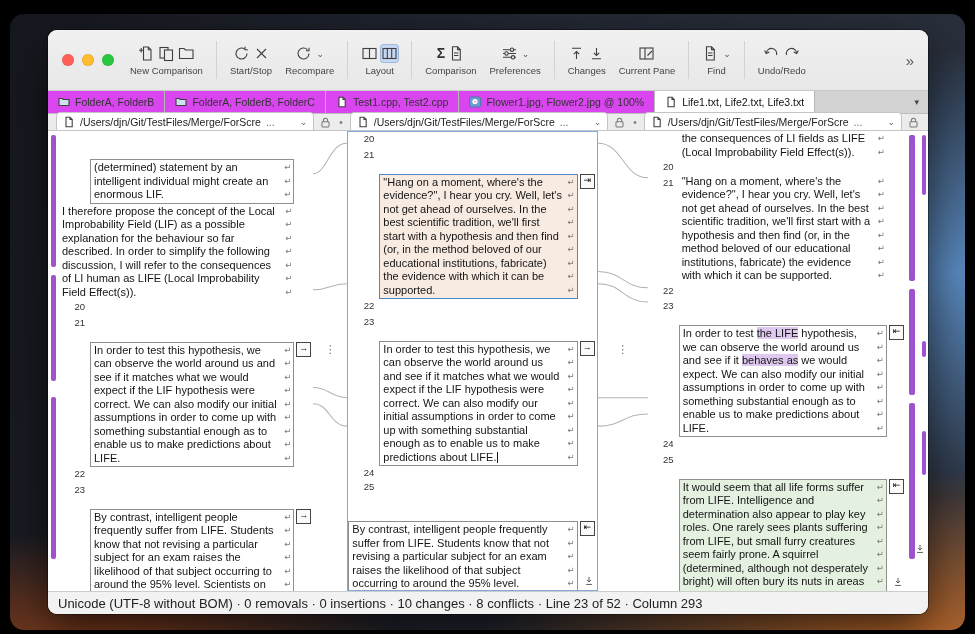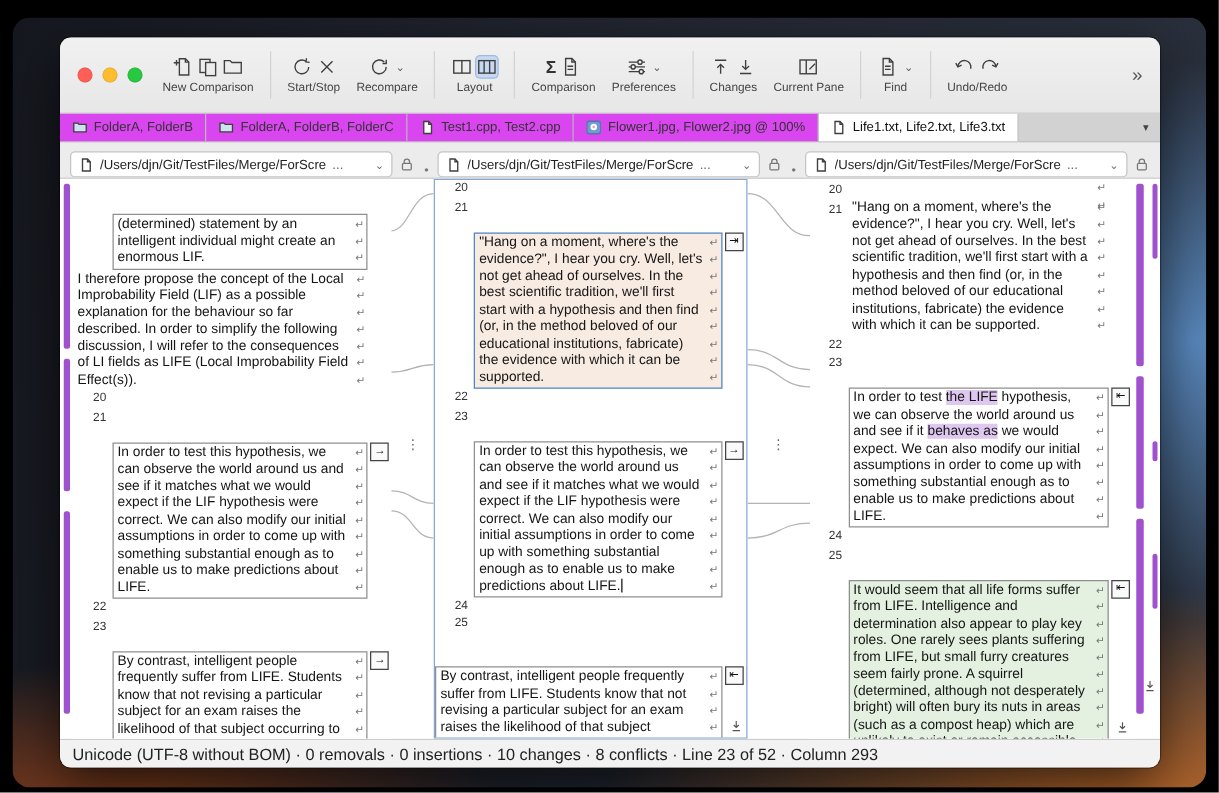--- a/index.html
+++ b/index.html
@@ -38,21 +38,21 @@
 
   
   .tabbar{height:22px;flex:none;background:#d2d2d2;display:flex;align-items:stretch;border-bottom:1px solid #bdbdbd;}
   .tab{display:flex;align-items:center;gap:5px;padding:0 10px;font-size:10.5px;color:#333;background:#d946ef;
     border-right:1px solid #b8b8b8;white-space:nowrap;cursor:default;}
   .tab .icon svg{width:12px;height:12px;}
   .tab.active{background:#fff;color:#111;}
   .tab-dd{margin-left:auto;display:flex;align-items:center;padding:0 9px;font-size:9px;color:#444;}
 
   
-  .pathrow{height:28px;flex:none;display:flex;align-items:flex-end;padding:0 8px;gap:7px;background:#ececec;}
+  .pathrow{height:16px;flex:none;display:flex;align-items:center;padding:0 8px;gap:7px;background:#ececec;}
   .path-group{flex:1;display:flex;align-items:center;gap:5px;min-width:0;}
   .path-field{flex:1;height:19px;background:#fff;border:1px solid #c4c4c4;border-radius:4px;display:flex;
     align-items:center;padding:0 6px;gap:5px;min-width:0;font-size:10.5px;color:#222;}
   .path-field .icon svg{width:12px;height:12px;flex:none;}
   .path-text{overflow:hidden;white-space:nowrap;}
   .path-ellipsis{color:#666;}
   .path-chev{color:#666;font-size:9px;margin-left:auto;}
   .path-lock{display:inline-flex;flex:none;}
   .path-lock svg{width:13px;height:13px;display:block;}
   .path-lock svg *{stroke:#777;fill:none;stroke-width:1.1px;}
@@ -405,21 +405,21 @@
                     <div class="mk">↵</div>
                     <div class="mk">↵</div>
                     <div class="mk">↵</div>
                   </div>
                 </div>
               </div>
             </div>
             <div class="seg-row block">
               <div class="seg-body">
                 <div class="blk">
-                  <div class="blk-text"><span>I therefore propose the concept of the Local Improbability Field (LIF) as a possible explanation for the behaviour so far described. In order to simplify the following discussion, I will refer to the consequences of LI fields as LIFE (Local Improbability Field Effect(s)).</span></div>
+                  <div class="blk-text"><span>I therefore propose the concept of the Local Improbability Field (LIF) as a possible explanation for the behaviour so far described. In order to simplify the following discussion, I will refer to the consequences of LI human as LIFE (Local Improbability Field Effect(s)).</span></div>
                   <div class="markers">
                     <div class="mk">↵</div>
                     <div class="mk">↵</div>
                     <div class="mk">↵</div>
                     <div class="mk">↵</div>
                     <div class="mk">↵</div>
                     <div class="mk">↵</div>
                     <div class="mk">↵</div>
                   </div>
                 </div>
@@ -596,20 +596,21 @@
         </svg>
         <div class="splitter-dots">⋮</div>
       </div>
 
       <div class="pane pane-3">
         <div class="pane-col">
             <div class="seg-row block">
               <div class="seg-num"></div>
               <div class="seg-body">
                 <div class="blk">
+                  <div class="blk-text"><span>the consequences of LI fields as LIFE (Local Improbability Field Effect(s)).</span></div>
                   <div class="markers">
                     <div class="mk">↵</div>
                     <div class="mk">↵</div>
                   </div>
                 </div>
               </div>
             </div>
             <div class="seg-row spacer">
               <div class="seg-num">20</div>
               <div class="seg-body"></div>

